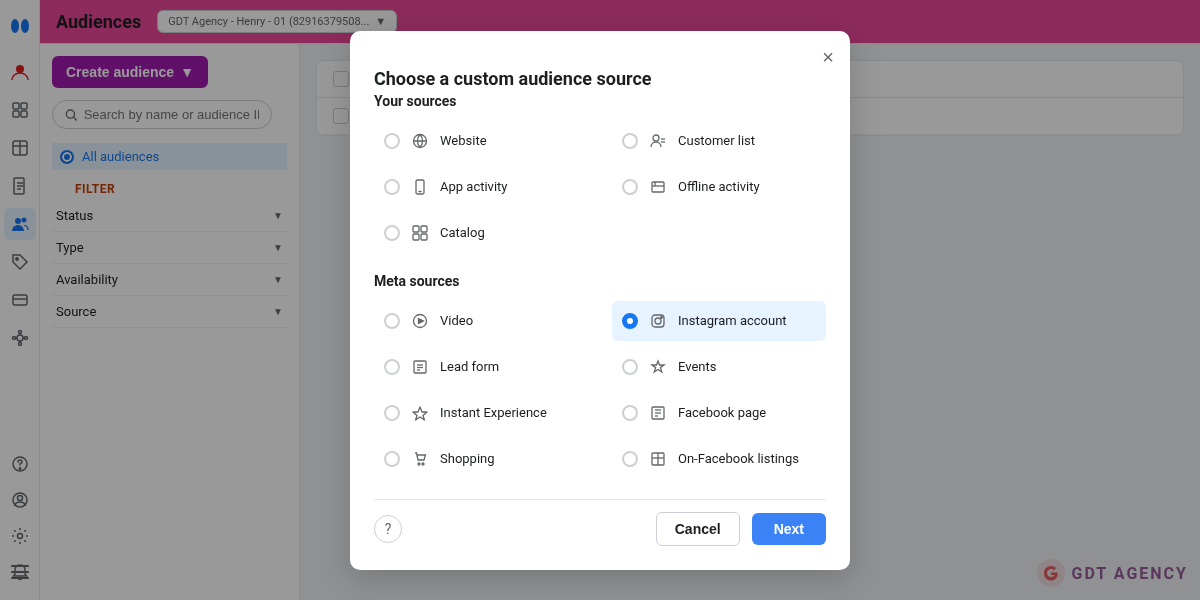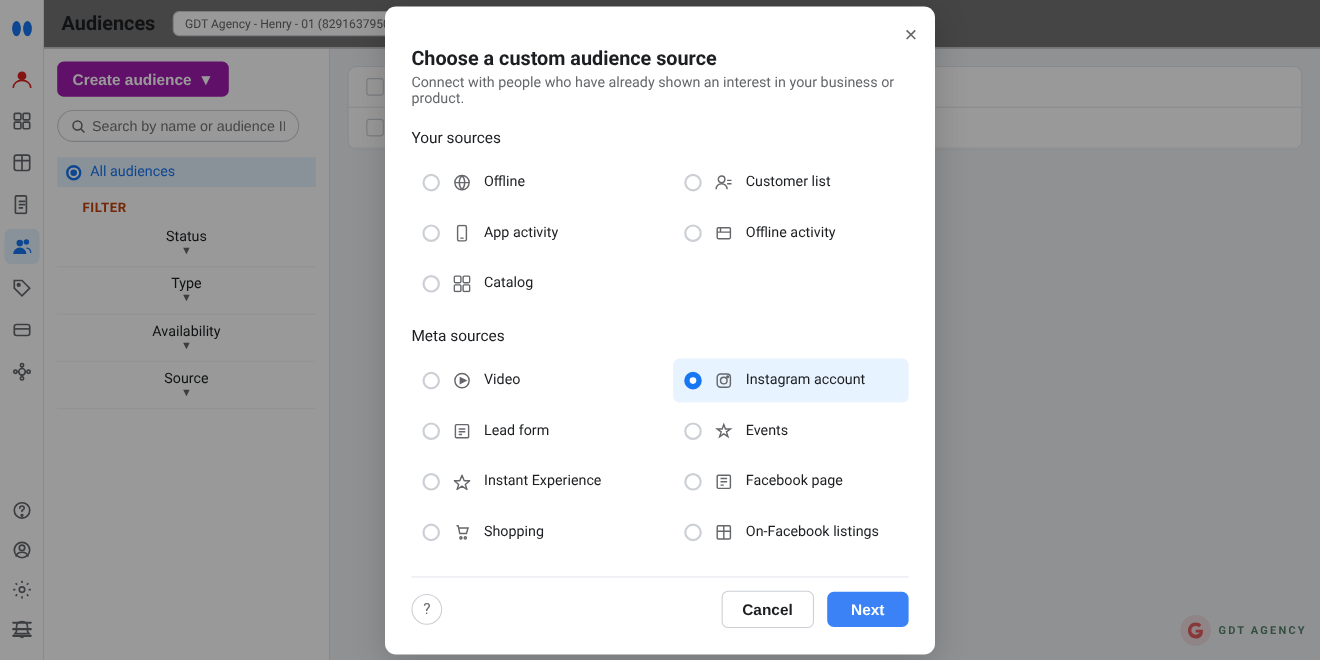--- a/index.html
+++ b/index.html
@@ -44,21 +44,21 @@
       font-size: 16px;
     }
     .sidebar-icon.active { background: #e7f3ff; color: #1877f2; }
     .sidebar-icon.red { color: #e02020; }
 
     
     .topbar {
       display: flex;
       align-items: center;
       padding: 8px 16px;
-      background: #737373;
+      background: #ec4899;
       border-bottom: 1px solid #e4e6eb;
       height: 44px;
     }
     .topbar-title {
       font-size: 18px;
       font-weight: 700;
       color: #1c1e21;
       margin-right: 16px;
     }
     .account-selector {
@@ -159,21 +159,20 @@
     }
     .filter-row {
       display: flex;
       align-items: center;
       justify-content: space-between;
       padding: 8px 4px;
       font-size: 13px;
       color: #1c1e21;
       border-bottom: 1px solid #f0f2f5;
       cursor: pointer;
-      flex-direction: column;
     }
     .chevron { font-size: 10px; color: #65676b; }
 
     
     .right-panel {
       position: absolute;
       left: 300px;
       top: 44px;
       right: 0;
       bottom: 0;
@@ -243,21 +242,21 @@
       background: none;
       border: none;
       font-size: 20px;
       color: #65676b;
       cursor: pointer;
       line-height: 1;
     }
 
     .section-label {
       font-size: 14px;
-      font-weight: 400;
+      font-weight: 700;
       color: #1c1e21;
       margin-bottom: 12px;
     }
 
     .options-grid {
       display: grid;
       grid-template-columns: 1fr 1fr;
       gap: 6px 24px;
       margin-bottom: 20px;
     }
@@ -353,23 +352,23 @@
       display: flex;
       align-items: center;
       gap: 6px;
       opacity: 0.7;
       z-index: 0;
     }
     .corner-logo-icon {
       width: 30px; height: 30px;
     }
     .corner-logo-text {
-      font-size: 10px;
+      font-size: 16px;
       font-weight: 700;
-      color: #14532d;
+      color: #701a75;
       letter-spacing: 2px;
       text-transform: uppercase;
     }
 
     
     .sidebar-bottom {
       position: absolute;
       bottom: 0;
       display: flex;
       flex-direction: column;
@@ -552,34 +551,33 @@
       <div class="checkbox-placeholder"></div>
       <span class="link">test-custom-au...</span>
     </div>
   </div>
 </div>
 
 <div class="modal-overlay">
   <div class="modal">
     <button class="modal-close">×</button>
     <div class="modal-title">Choose a custom audience source</div>
-    <div class="modal-subtitle">Connect with people who have already shown an interest in your business or product.</div>
 
     <div class="section-label">Your sources</div>
     <div class="options-grid">
 
       <div class="option-row">
         <div class="radio-circle"></div>
         <div class="option-icon">
           <svg width="16" height="16" viewBox="0 0 16 16" fill="none" stroke="#65676b" stroke-width="1.3">
             <circle cx="8" cy="8" r="6.5"></circle>
             <path d="M1.5 8h13M8 1.5c-2 2-2.5 4-2.5 6.5s.5 4.5 2.5 6.5M8 1.5c2 2 2.5 4 2.5 6.5s-.5 4.5-2.5 6.5"></path>
           </svg>
         </div>
-        <span>Offline</span>
+        <span>Website</span>
       </div>
 
       <div class="option-row">
         <div class="radio-circle"></div>
         <div class="option-icon">
           <svg width="16" height="16" viewBox="0 0 16 16" fill="none" stroke="#65676b" stroke-width="1.3">
             <circle cx="6" cy="5" r="3"></circle>
             <path d="M1 14c0-2.8 2.2-5 5-5s5 2.2 5 5"></path>
             <line x1="11" y1="6" x2="15" y2="6"></line>
             <line x1="11" y1="9" x2="15" y2="9"></line>

